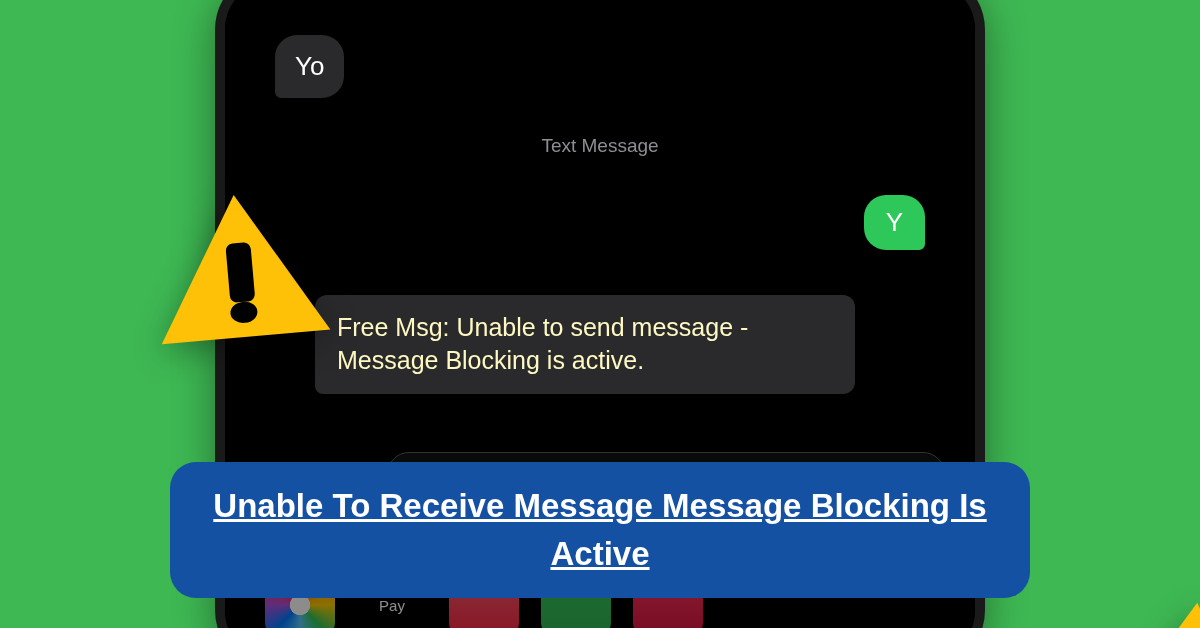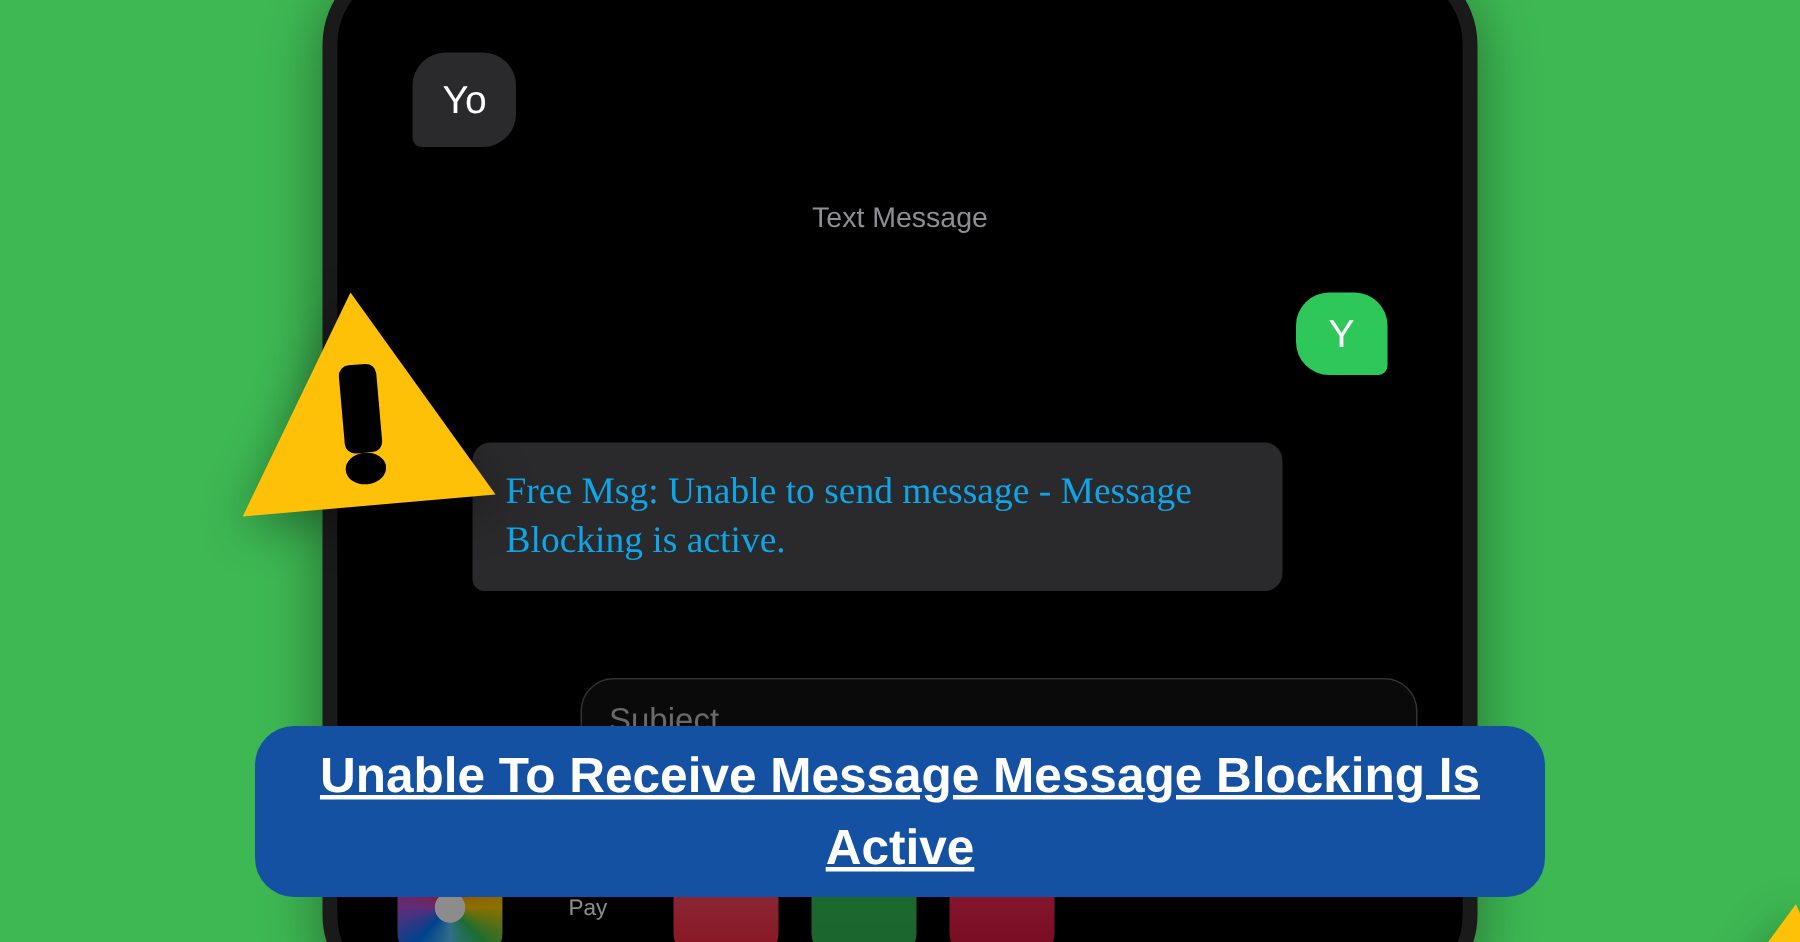--- a/index.html
+++ b/index.html
@@ -69,30 +69,29 @@
   padding: 12px 22px;
   border-radius: 22px;
   border-bottom-right-radius: 6px;
   font-size: 26px;
 }
 
 
 .bubble-system {
   display: inline-block;
   background: #2a2a2c;
-  color: #0ea5e9;
+  color: #fef9c3;
   padding: 16px 22px;
   border-radius: 12px;
   border-bottom-left-radius: 8px;
   font-size: 25px;
   line-height: 1.35;
   margin-top: 45px;
   margin-left: 60px;
   max-width: 540px;
-  font-family: Liberation Serif, serif;
 }
 
 
 .compose-area {
   position: absolute;
   bottom: 105px;
   left: 30px;
   right: 30px;
   display: flex;
   align-items: flex-end;
@@ -231,21 +230,21 @@
 }
 
 
 .banner {
   position: absolute;
   left: 170px;
   bottom: 30px;
   width: 860px;
   background: #1551a3;
   border-radius: 26px;
-  padding: 9px 40px;
+  padding: 20px 40px;
   text-align: center;
 }
 .banner-text {
   color: #fff;
   font-size: 33px;
   font-weight: 700;
   text-decoration: underline;
   line-height: 1.45;
 }
 </style>

